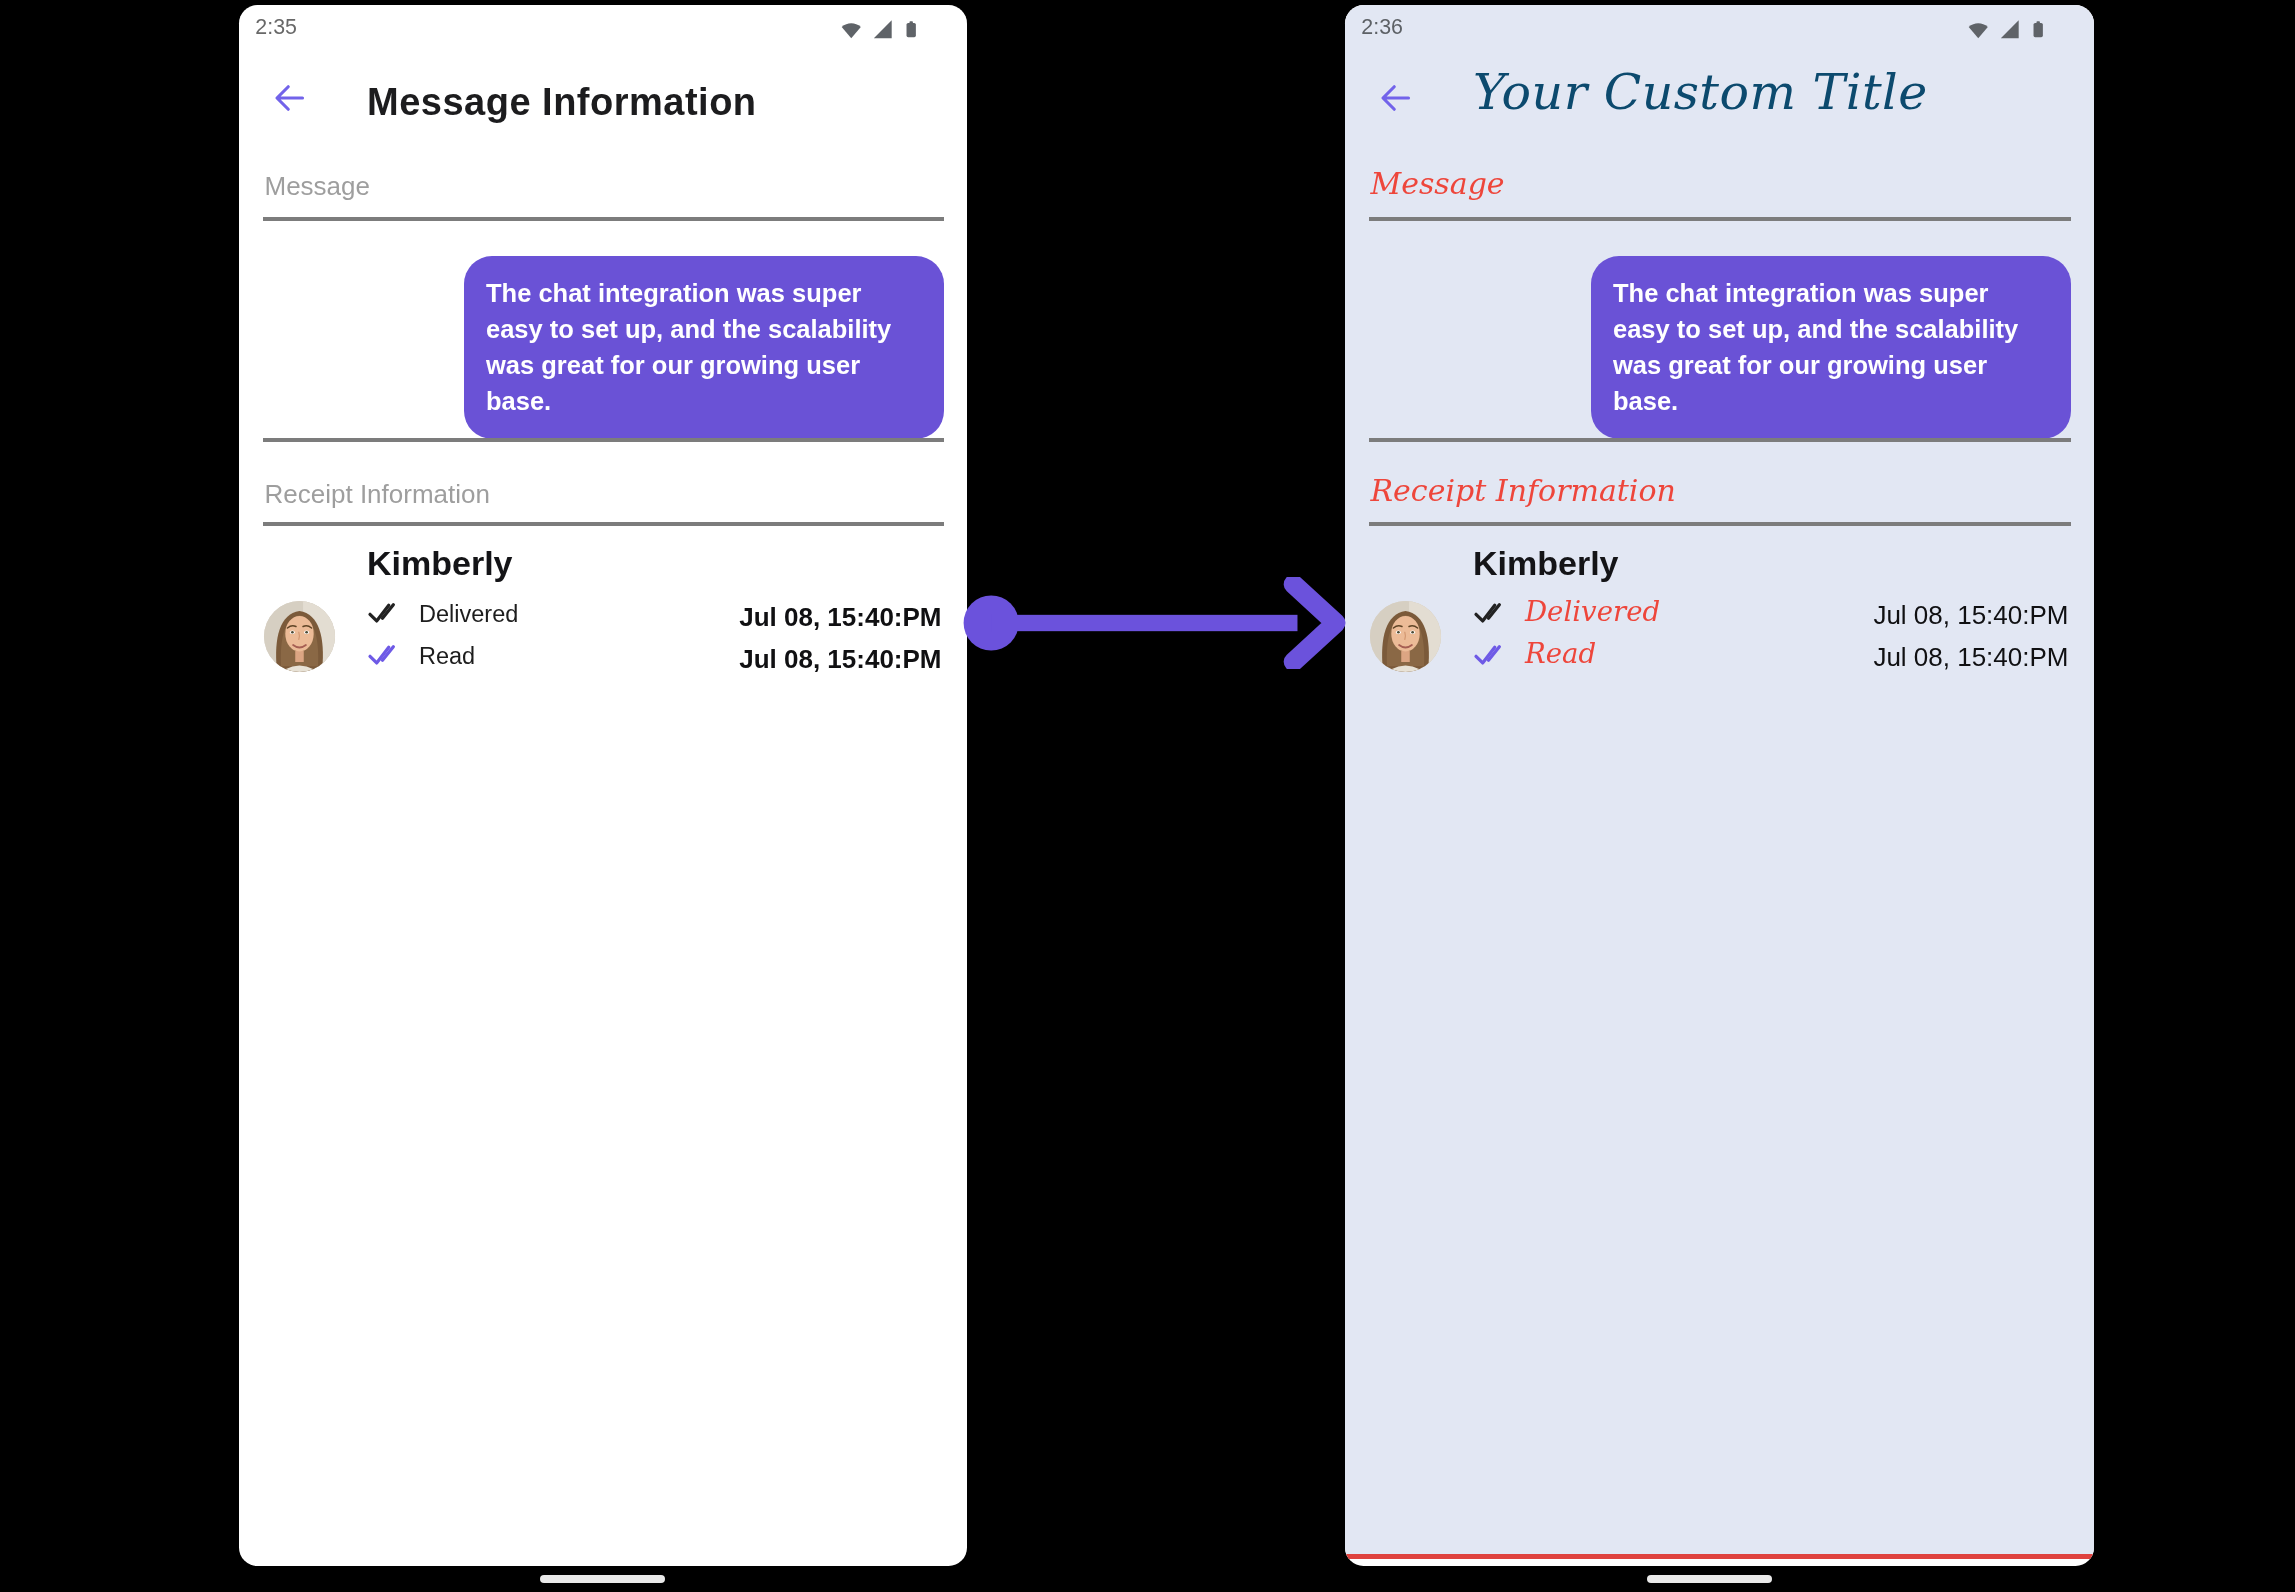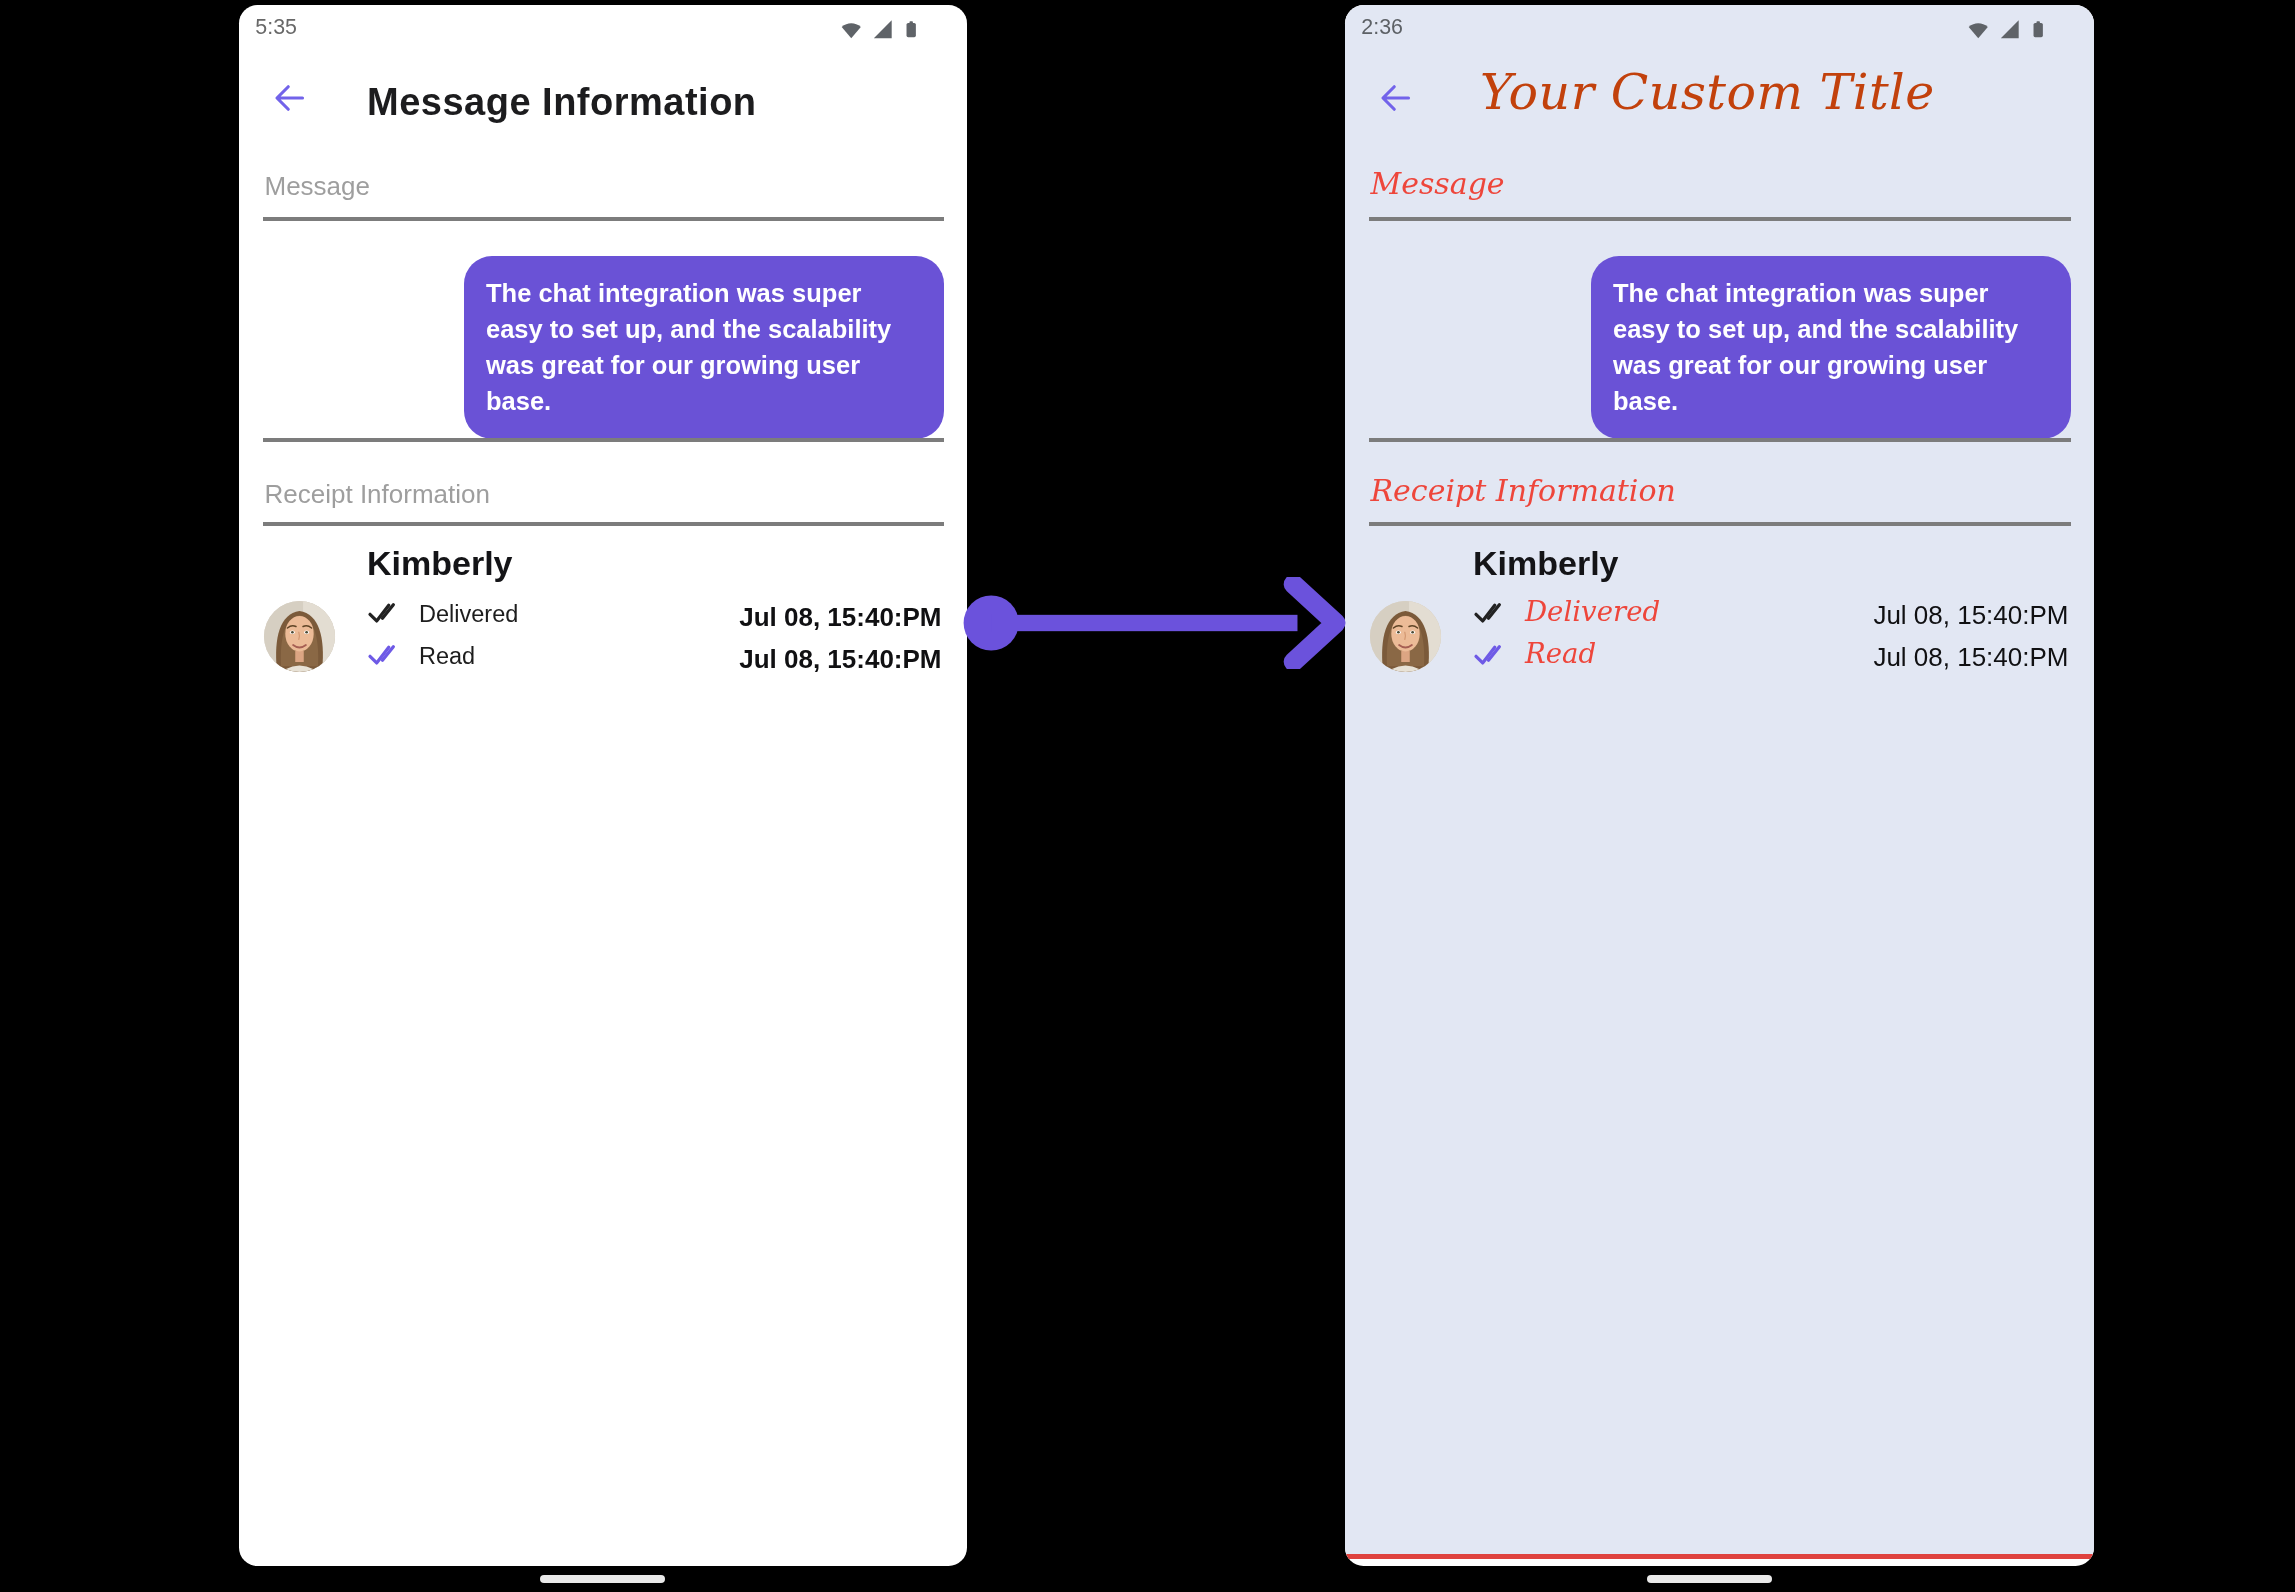--- a/index.html
+++ b/index.html
@@ -18,21 +18,21 @@
   .time{position:absolute;left:16.3px;top:10.2px;font-size:21.4px;color:#686868;}
   .status-icons{position:absolute;right:46px;top:13.3px;display:flex;align-items:flex-end;gap:6.6px;}
   .status-icons svg{display:block;}
 
   
   .back-btn{position:absolute;left:32px;top:75px;width:36px;height:36px;cursor:pointer;background:none;border:none;padding:0;}
   .back-btn svg{display:block;width:36px;height:36px;}
   .title{position:absolute;left:128px;top:77px;font-size:38px;line-height:41px;font-weight:600;
          color:#1c1c1e;letter-spacing:0.5px;white-space:nowrap;}
   .title--custom{top:60px;font-size:49px;line-height:56px;font-weight:400;
-                 font-family:cursive,"DejaVu Serif",serif;font-style:italic;color:#c2410c;margin-left:7px;}
+                 font-family:cursive,"DejaVu Serif",serif;font-style:italic;color:#0c4a6e;}
 
   
   .section-label{position:absolute;left:25.5px;font-size:26px;color:#9e9e9e;white-space:nowrap;}
   .lbl-message{top:166px;}
   .lbl-receipt{top:474px;}
   .section-label--themed{font-family:cursive,"DejaVu Serif",serif;font-style:italic;
                          color:#ee463b;font-size:30px;}
   .phone--right .lbl-message{top:161px;}
   .phone--right .lbl-receipt{top:468px;}
   .divider{position:absolute;left:23.5px;right:23.5px;height:3.6px;background:#7c7c7c;}
@@ -108,21 +108,21 @@
         <circle cx="40" cy="44" r="1.9" fill="#4c4a33"></circle>
         <circle cx="60" cy="44" r="1.9" fill="#4c4a33"></circle>
         <path d="M49 44 q2 6 0 10" stroke="#d49a74" stroke-width="1.8" fill="none" stroke-linecap="round"></path>
         <path d="M41 62 q9 7 18 0" stroke="#a65f53" stroke-width="2.6" fill="none" stroke-linecap="round"></path>
         <path d="M30 96 q20 -10 40 0 l2 4 h-44 z" fill="#e8e2d6"></path>
       </g>
     </defs>
   </svg>
 
   <div class="phone phone--left">
-    <div class="time">5:35</div>
+    <div class="time">2:35</div>
     <div class="status-icons">
       <svg width="24.5" height="22.5" viewBox="0 0 24 24">
           <use href="#wifi-sym"></use>
         </svg>
       <svg width="23.5" height="22.5" viewBox="0 0 24 24">
           <use href="#signal-sym"></use>
         </svg>
       <svg width="20.4" height="22.5" viewBox="0 0 24 24">
           <use href="#battery-sym"></use>
         </svg>

